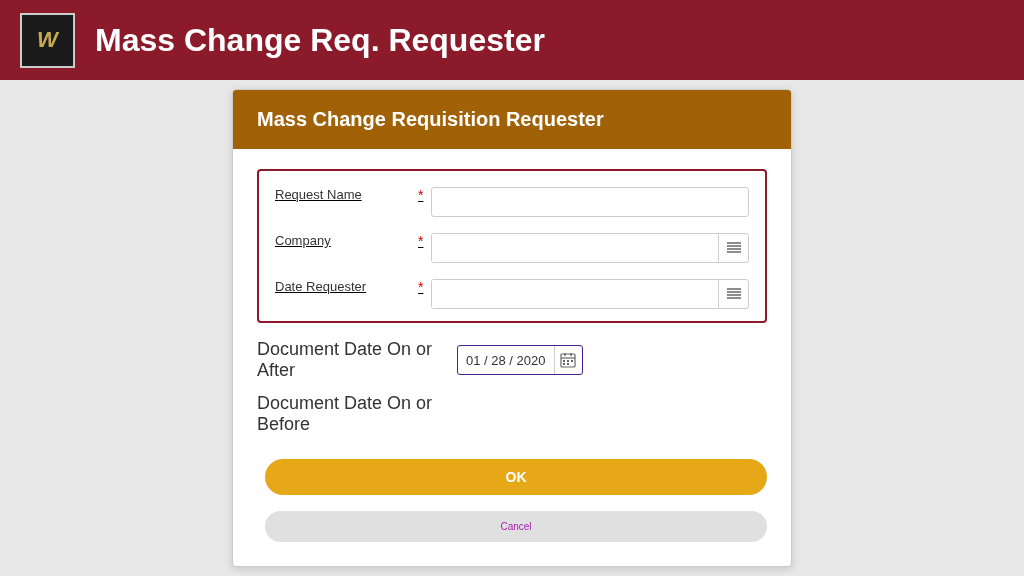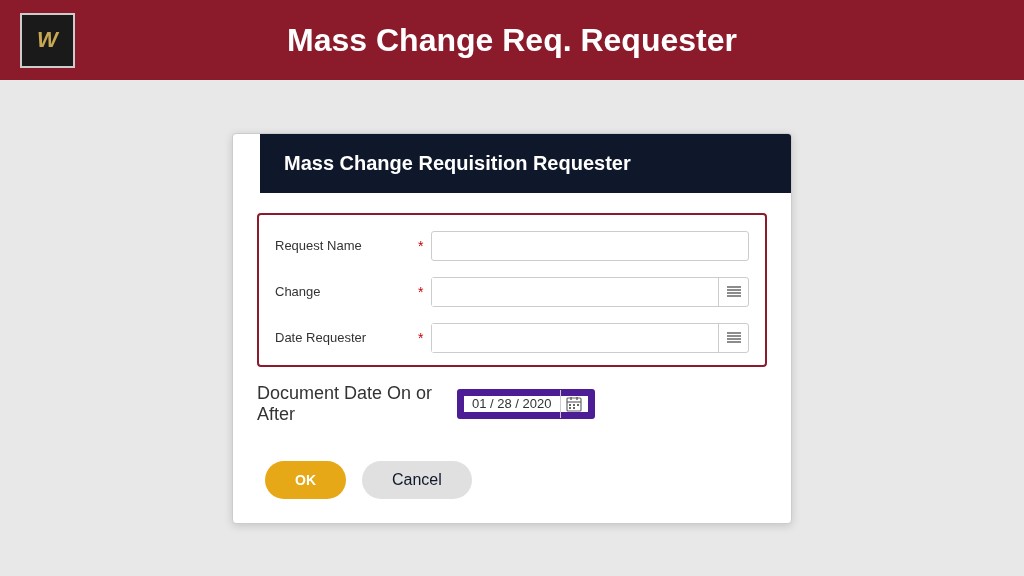--- a/index.html
+++ b/index.html
@@ -37,21 +37,21 @@
       color: #c8a951;
       font-size: 22px;
       font-weight: bold;
       font-style: italic;
     }
     .header-title {
       color: white;
       font-size: 32px;
       font-weight: bold;
       flex: 1;
-      text-align: center;
+      text-align: left;
       margin-right: 75px;
     }
 
     
     .main {
       flex: 1;
       display: flex;
       align-items: center;
       justify-content: center;
       background: #e8e8e8;
@@ -62,23 +62,22 @@
       background: white;
       border: 1px solid #ccc;
       border-radius: 4px;
       width: 560px;
       box-shadow: 0 2px 8px rgba(0,0,0,0.15);
       overflow: hidden;
     }
 
     
     .dialog-header {
-      background: #0f172a;
+      background: #a16207;
       padding: 18px 24px;
-      margin-left: 27px;
     }
     .dialog-header-title {
       color: white;
       font-size: 20px;
       font-weight: bold;
     }
 
     
     .dialog-body {
       padding: 20px 24px 24px;
@@ -88,22 +87,22 @@
     .required-section {
       border: 2px solid #8b1a2b;
       border-radius: 4px;
       padding: 16px 16px 12px;
       margin-bottom: 16px;
     }
 
     
     .form-row {
       display: flex;
-      align-items: center;
       margin-bottom: 16px;
+      text-decoration: underline;
     }
     .form-row:last-child {
       margin-bottom: 0;
     }
     .form-label {
       width: 140px;
       font-size: 13px;
       color: #333;
       flex-shrink: 0;
     }
@@ -163,21 +162,21 @@
     }
     .date-label {
       width: 200px;
       font-size: 18px;
       color: #333;
       flex-shrink: 0;
     }
     .date-field {
       display: flex;
       align-items: center;
-      border: 7px solid #4c1d95;
+      border: 1px solid #4c1d95;
       border-radius: 3px;
       height: 30px;
       background: white;
     }
     .date-value {
       padding: 0 8px;
       font-size: 13px;
       color: #333;
       white-space: nowrap;
     }
@@ -192,38 +191,39 @@
       color: #555;
       font-size: 14px;
     }
 
     
     .button-row {
       display: flex;
       gap: 16px;
       margin-top: 24px;
       padding-left: 8px;
+      flex-direction: column;
     }
     .btn-ok {
       background: #e6a817;
       color: white;
       border: none;
       border-radius: 20px;
       padding: 10px 30px;
       font-size: 14px;
       font-weight: bold;
       cursor: pointer;
     }
     .btn-cancel {
       background: #e0e0e0;
-      color: #0f172a;
+      color: #a21caf;
       border: none;
       border-radius: 20px;
       padding: 10px 30px;
-      font-size: 16px;
+      font-size: 10px;
       cursor: pointer;
     }
 
     
     .cal-svg {
       width: 16px;
       height: 16px;
     }
     .list-svg {
       width: 16px;
@@ -251,21 +251,21 @@
 
       <div class="required-section">
 
         <div class="form-row">
           <span class="form-label">Request Name</span>
           <span class="required-star">*</span>
           <input type="text" class="form-input" placeholder="" style="">
         </div>
 
         <div class="form-row">
-          <span class="form-label">Change</span>
+          <span class="form-label">Company</span>
           <span class="required-star">*</span>
           <div class="input-with-icon">
             <input type="text" style="">
             <div class="list-icon">
               <svg class="list-svg" viewBox="0 0 16 14" fill="none" xmlns="http://www.w3.org/2000/svg">
                 <line x1="1" y1="2" x2="15" y2="2" stroke="#666" stroke-width="1.5"></line>
                 <line x1="1" y1="5" x2="15" y2="5" stroke="#666" stroke-width="1.5"></line>
                 <line x1="1" y1="8" x2="15" y2="8" stroke="#666" stroke-width="1.5"></line>
                 <line x1="1" y1="11" x2="15" y2="11" stroke="#666" stroke-width="1.5"></line>
               </svg>
@@ -307,20 +307,21 @@
                 <rect x="7" y="8" width="2" height="2" fill="#666"></rect>
                 <rect x="11" y="8" width="2" height="2" fill="#666"></rect>
                 <rect x="3" y="11" width="2" height="2" fill="#666"></rect>
                 <rect x="7" y="11" width="2" height="2" fill="#666"></rect>
               </svg>
             </div>
           </div>
         </div>
 
         <div class="date-row">
+          <span class="date-label">Document Date On or Before</span>
         </div>
 
       </div>
 
       <div class="button-row">
         <button class="btn-ok">OK</button>
         <button class="btn-cancel">Cancel</button>
       </div>
 
     </div>

